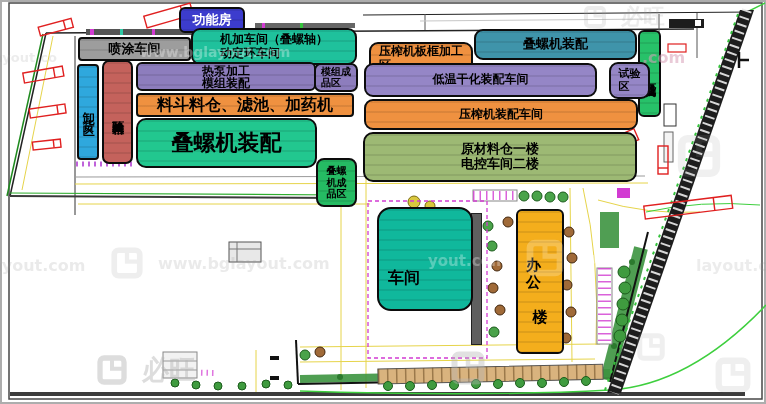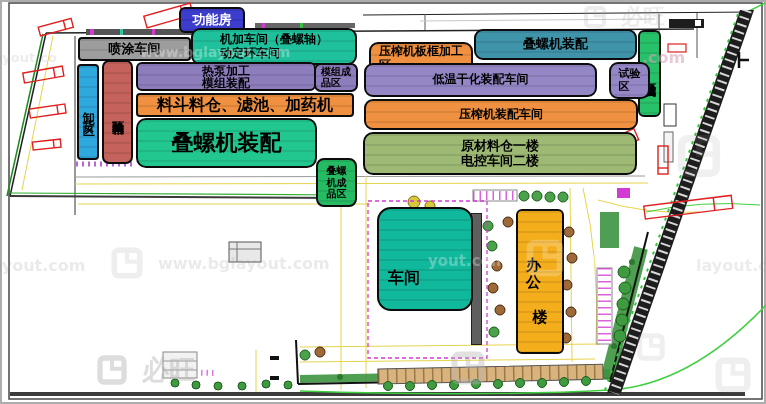--- a/index.html
+++ b/index.html
@@ -280,21 +280,21 @@
   <div class="blk" style="left:136px;top:118px;width:181px;height:50px;background:#22c78f;font-size:22px;border-radius:10px;">
     <span>叠螺机装配</span>
     </div>
 
   <div class="blk" style="left:316px;top:118px;width:41px;height:49px;background:#25bb63;font-size:10px;border-radius:8px;line-height:1.15;margin-top:40px;">
     <span>叠螺
 机成
 品区</span>
     </div>
 
-  <div class="blk" style="left:363px;top:132px;width:274px;height:43px;background:#9db974;font-size:13px;border-radius:10px;">
+  <div class="blk" style="left:363px;top:132px;width:274px;height:50px;background:#9db974;font-size:13px;border-radius:10px;">
     <span>原材料仓一楼
 电控车间二楼</span>
     </div>
 
   <div class="blk workshop-big" style="left:377px;top:207px;width:96px;height:104px;background:#10b89c;font-size:16px;border-radius:14px;">
     <span>车间</span>
     </div>
 
   <div class="blk office" style="left:516px;top:209px;width:48px;height:145px;background:#f4ae1c;font-size:15px;border-radius:6px;">
     <span>办公</span>

